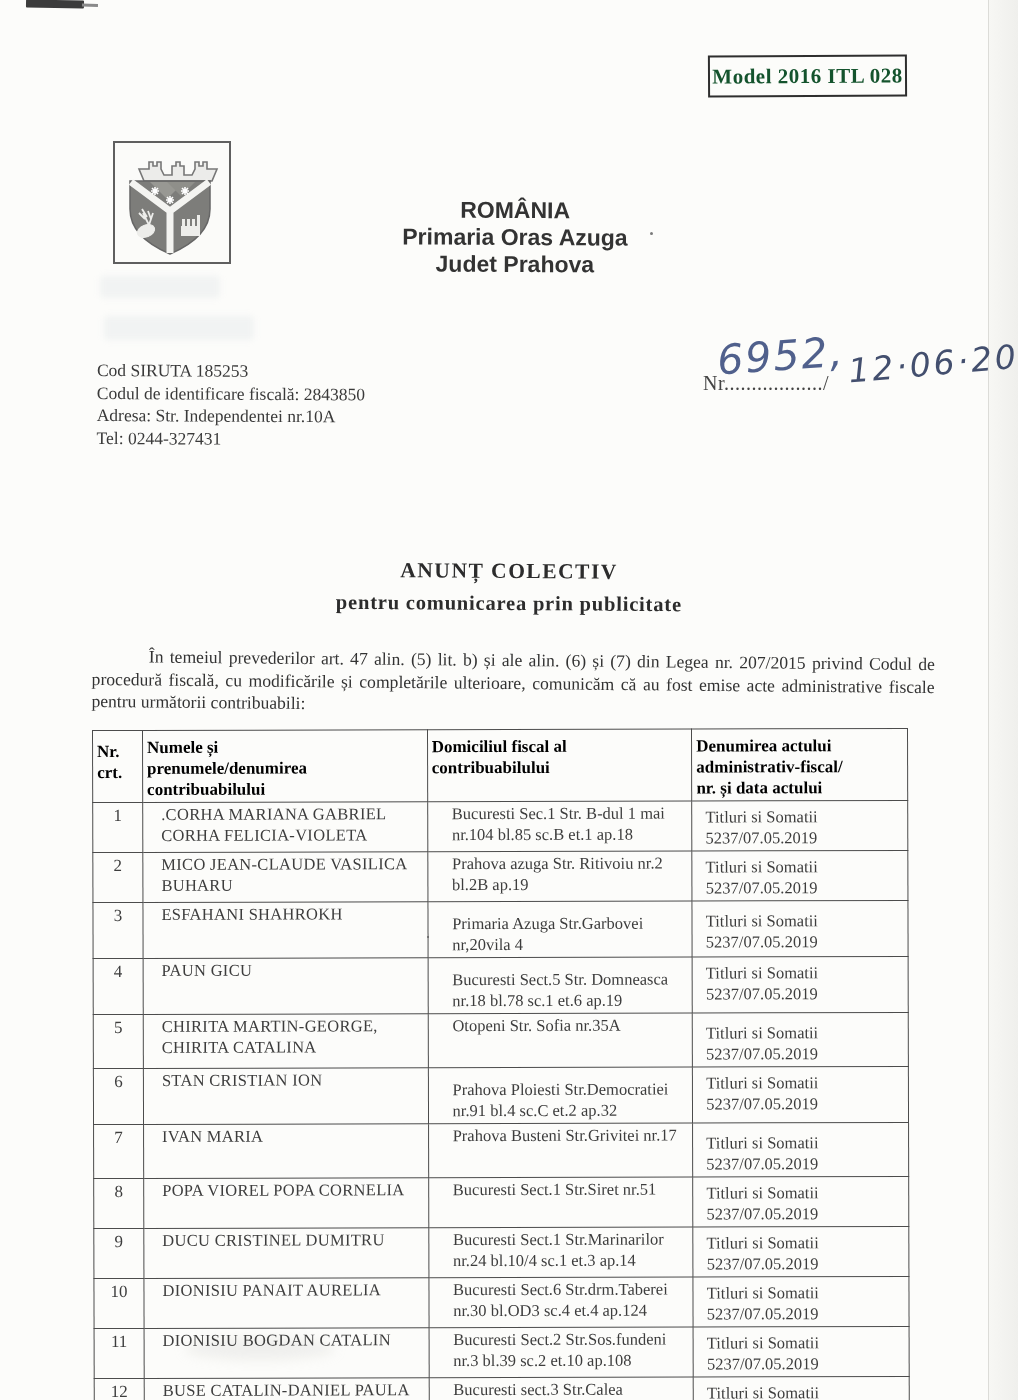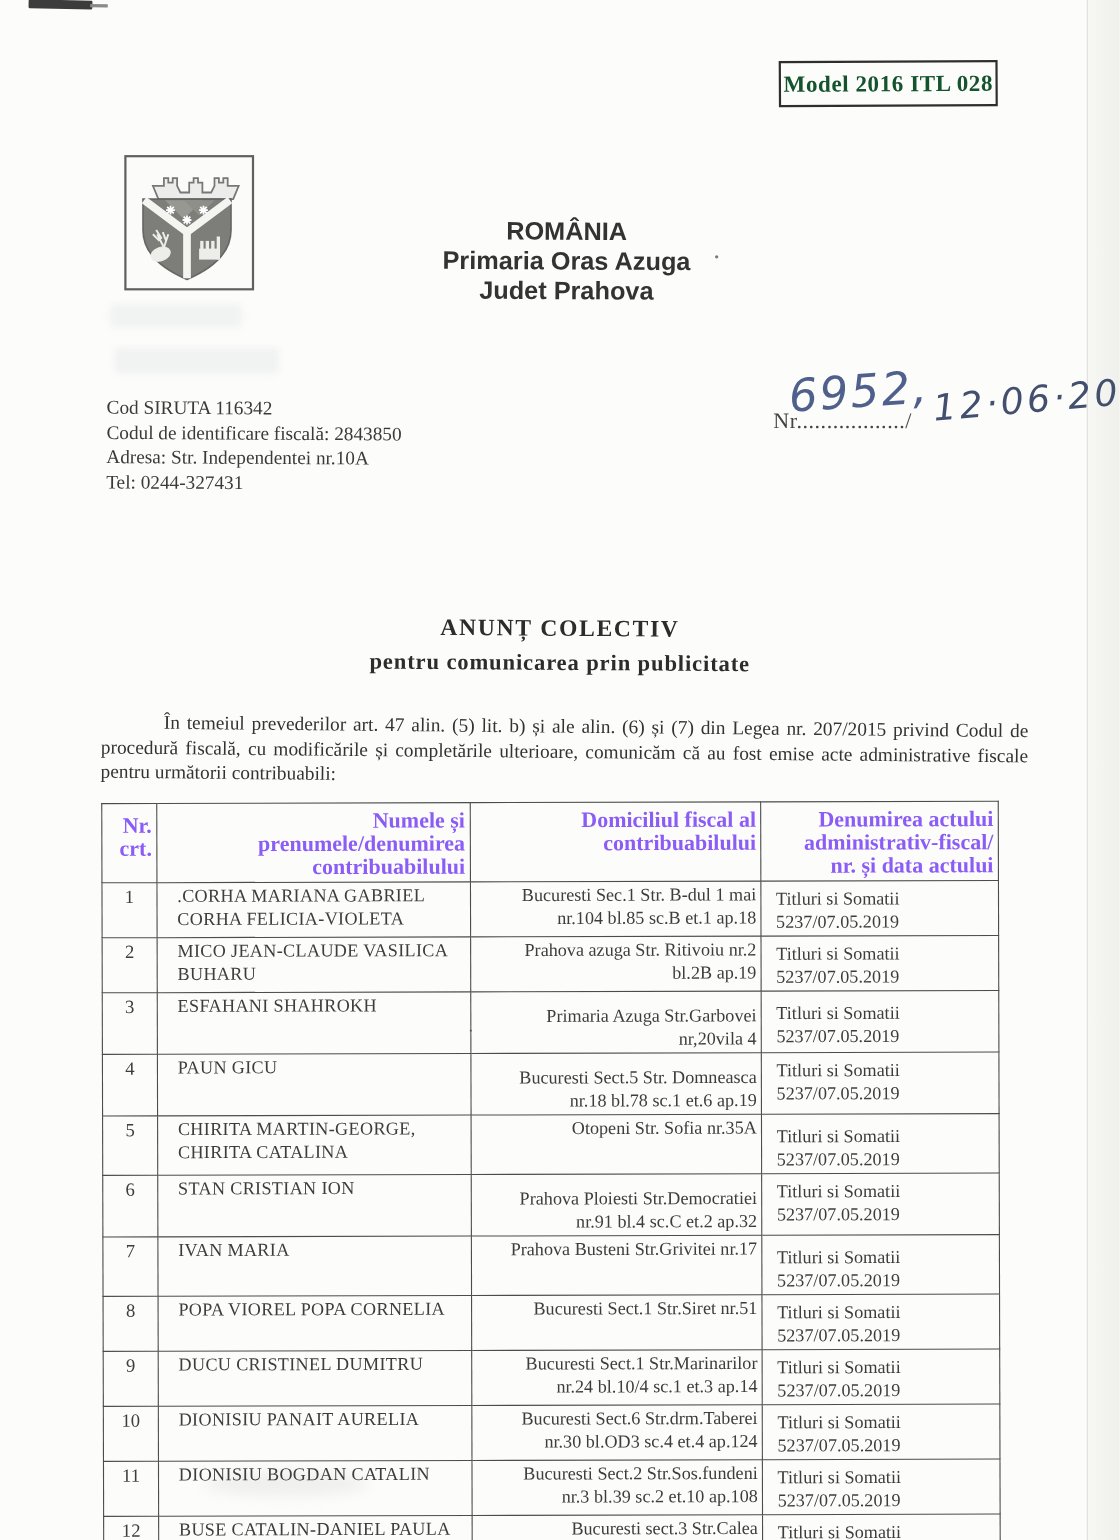--- a/index.html
+++ b/index.html
@@ -62,30 +62,30 @@
   
   .paragraph{position:absolute;left:92px;top:645px;width:843px;
     font-size:17.6px;line-height:22.6px;text-align:justify;text-indent:57px;color:#333;
     transform:rotate(0.55deg);transform-origin:left top;}
 
   
   .doc-table{position:absolute;left:92px;top:729px;width:816px;border-collapse:collapse;
     transform:rotate(-0.15deg);transform-origin:center top;}
   .doc-table th,.doc-table td{border:1px solid #4c4c4c;vertical-align:top;
     box-sizing:border-box;padding:2px 4px;}
-  .doc-table th{height:66px;font-size:20px;font-weight:bold;color:#8b5cf6;
-    text-align:right;line-height:21px;padding-top:6px;}
+  .doc-table th{height:66px;font-size:17px;font-weight:bold;color:#000000;
+    text-align:left;line-height:21px;padding-top:6px;}
   .doc-table td{height:43px;font-size:16.5px;line-height:20.5px;color:#3d3d3d;}
   .col-nr{width:50px;}
   .col-name{width:285px;}
   .col-dom{width:265px;}
   .col-act{width:216px;}
   td.cell-nr{text-align:center;font-size:17px;padding-top:3px;}
   td.cell-name{padding-left:18px;letter-spacing:0.3px;}
-  td.cell-dom{padding-left:24px;text-align:right;}
+  td.cell-dom{padding-left:24px;}
   td.cell-act{padding-left:13px;padding-top:6px;}
   th.h-nr{padding-top:10px;}
   
   tbody tr:nth-child(3) td.cell-dom,
   tbody tr:nth-child(4) td.cell-dom,
   tbody tr:nth-child(6) td.cell-dom{padding-top:12px;}
   tbody tr:nth-child(3) td.cell-act,
   tbody tr:nth-child(5) td.cell-act,
   tbody tr:nth-child(7) td.cell-act{padding-top:10px;}
 </style>
@@ -138,21 +138,21 @@
   </svg>
 </div>
 
 <div class="header-text">
   <div class="line">ROMÂNIA</div>
   <div class="line">Primaria Oras Azuga</div>
   <div class="line">Judet Prahova</div>
 </div>
 
 <div class="issuer">
-  <div>Cod SIRUTA 116342</div>
+  <div>Cod SIRUTA 185253</div>
   <div>Codul de identificare fiscală: 2843850</div>
   <div>Adresa: Str. Independentei nr.10A</div>
   <div>Tel:  0244-327431</div>
 </div>
 
 <div class="reg">
   <div class="printed"><span>Nr</span><span>................../</span></div>
   <div class="hand-number">6952,</div>
   <div class="hand-date">12·06·2019</div>
 </div>

